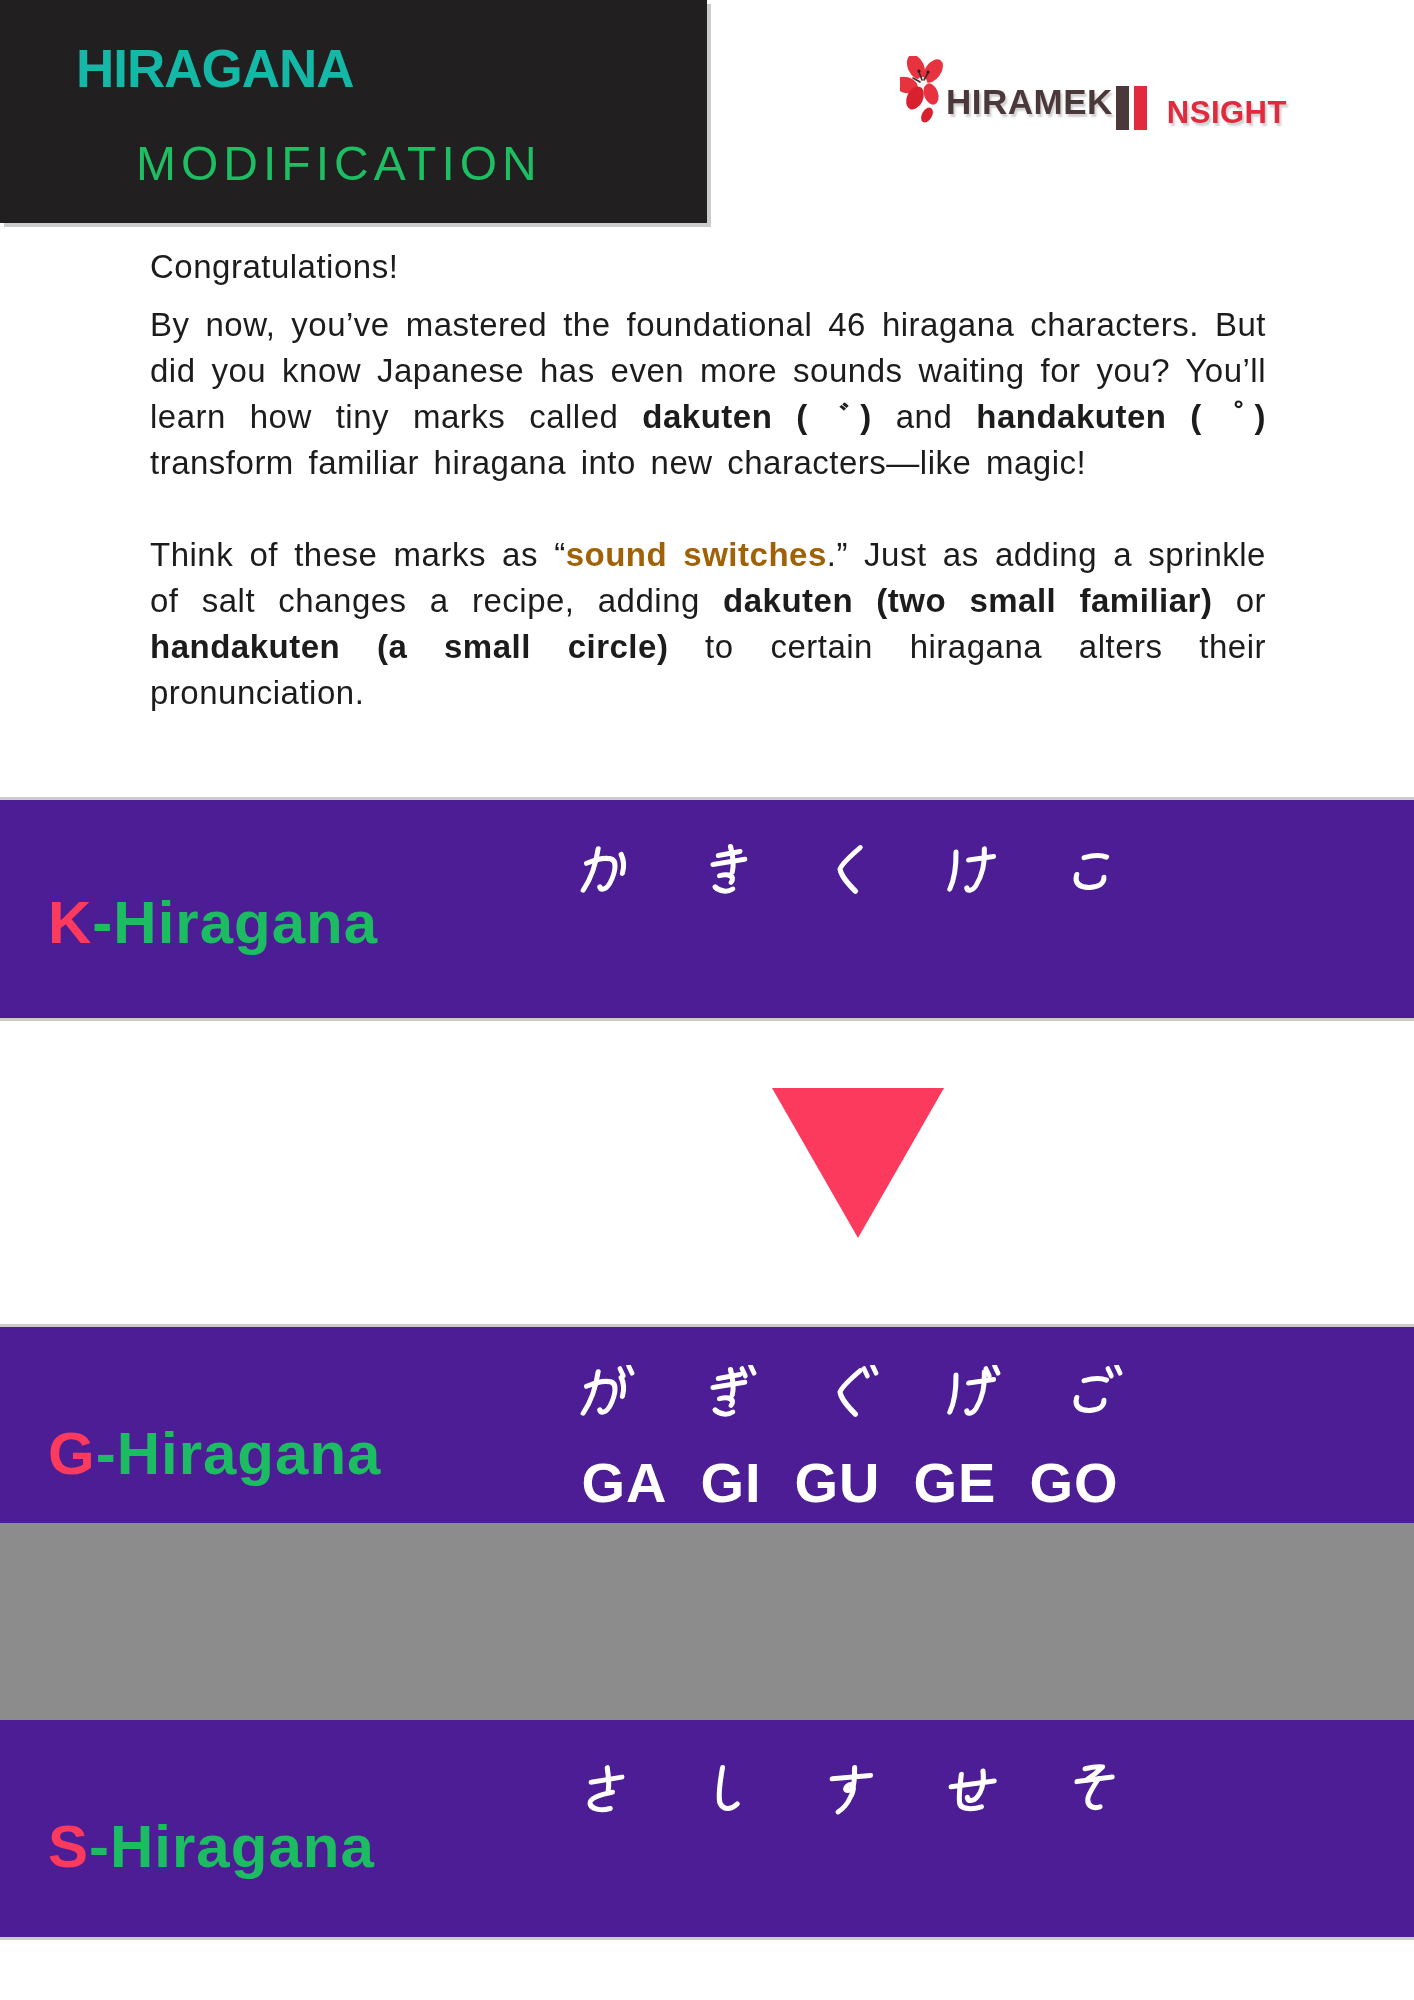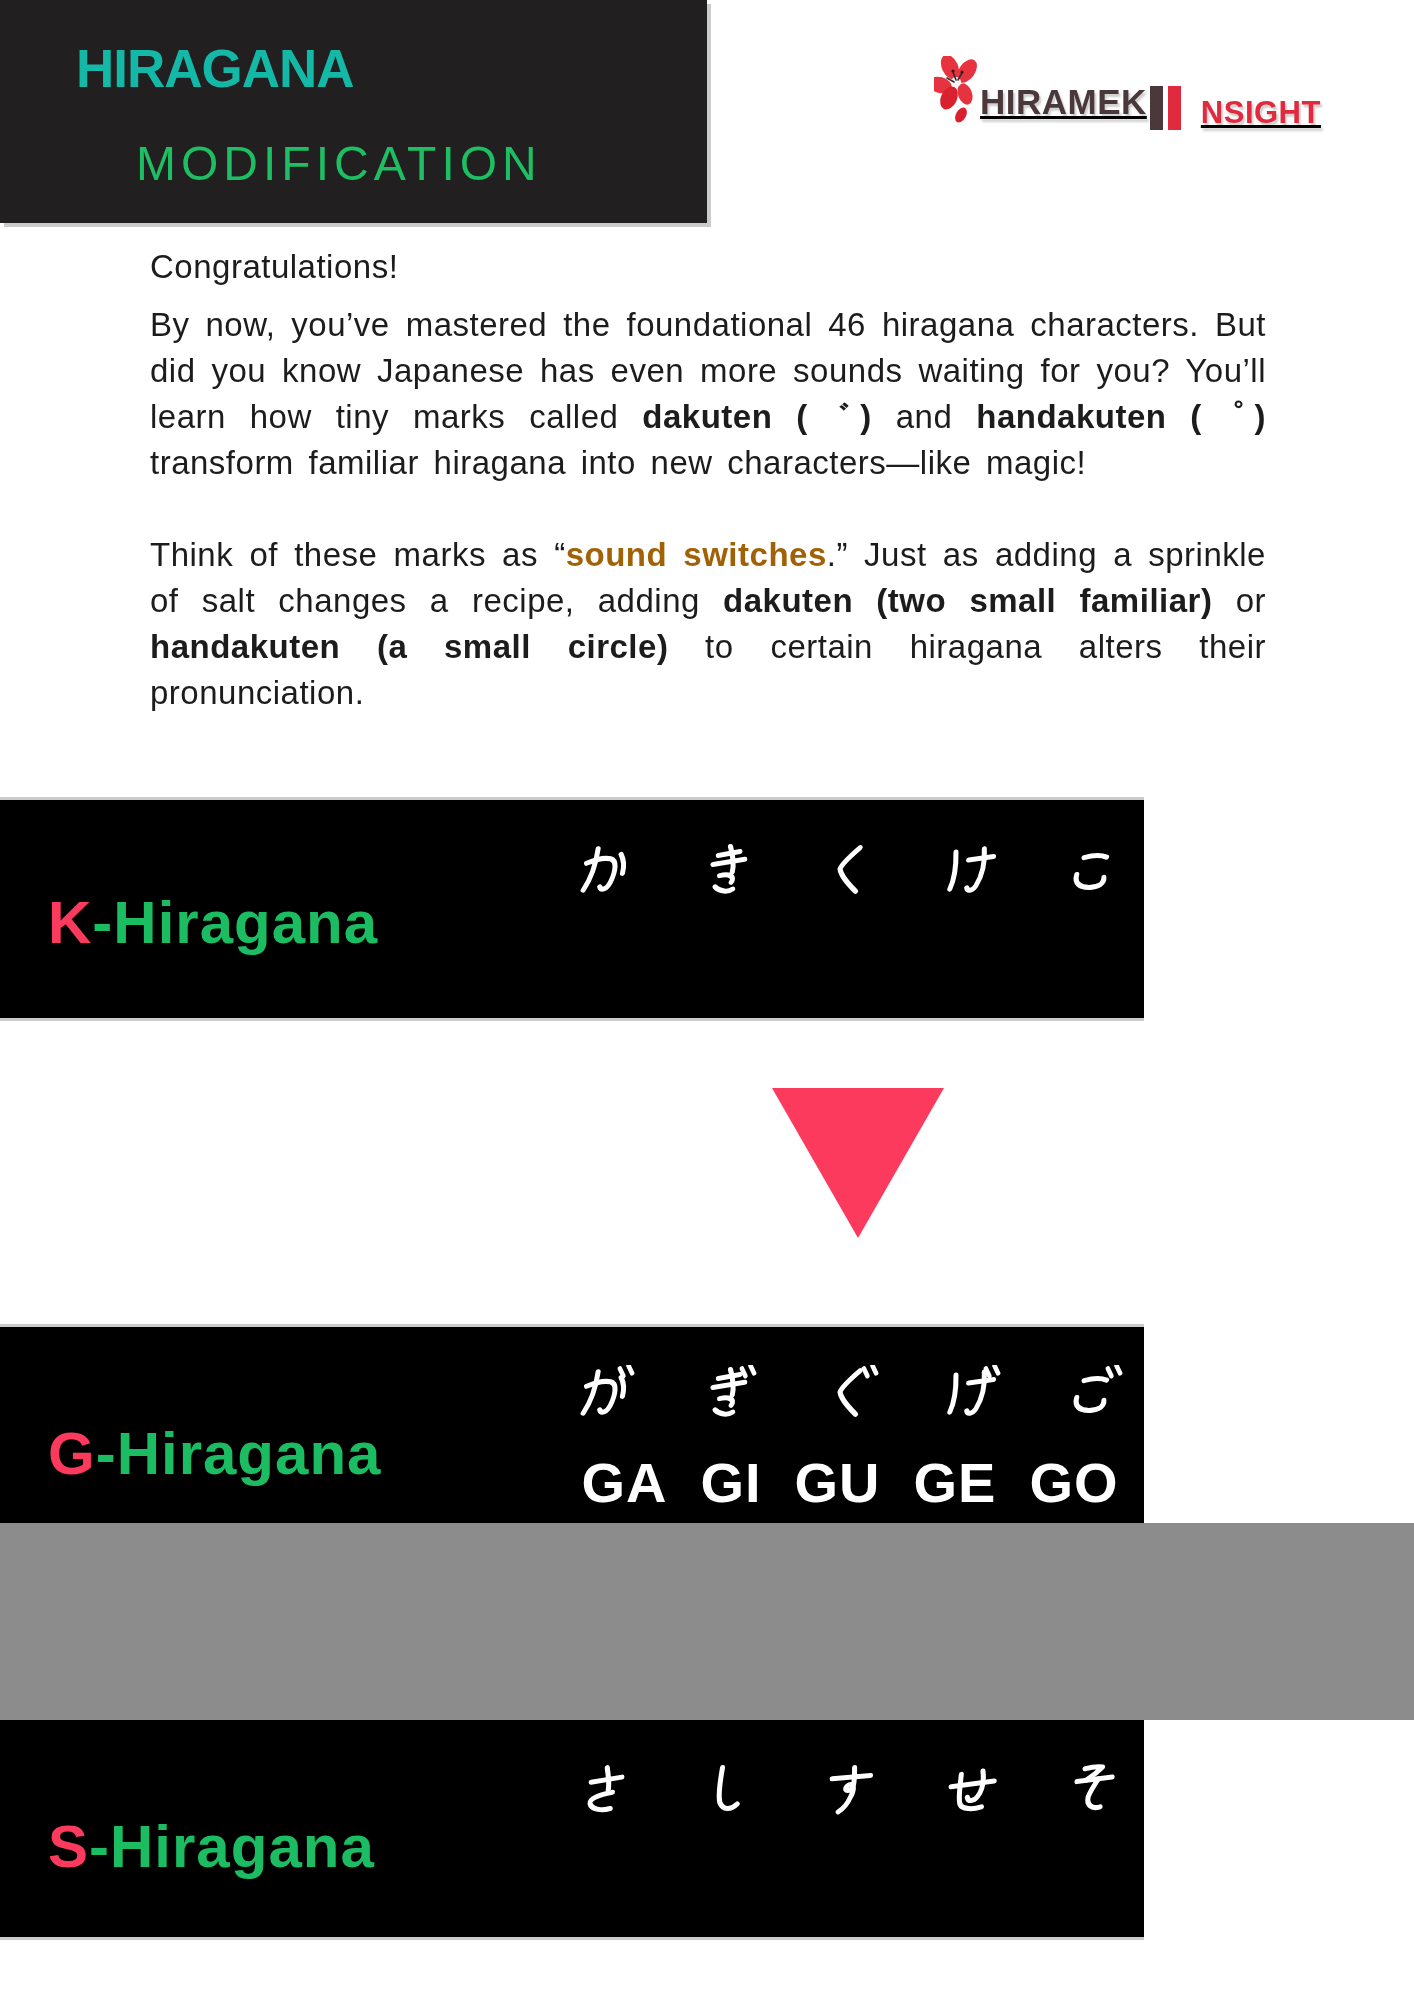--- a/index.html
+++ b/index.html
@@ -8,41 +8,41 @@
 
   
   .header-block{position:absolute;left:0;top:0;width:707px;height:223px;background:#221f20;
                 box-shadow:4px 4px 0 #cbcbcb;}
   .page-title{position:absolute;left:76px;top:42px;font-size:53px;font-weight:700;
               letter-spacing:-1px;color:#14b8a6;line-height:1;}
   .page-subtitle{position:absolute;left:136px;top:138px;font-size:48px;font-weight:400;
                  letter-spacing:5px;color:#1ebe63;line-height:1.1;}
 
   
-  .logo{position:absolute;left:934px;top:56px;display:flex;align-items:flex-start;text-decoration:underline;}
+  .logo{position:absolute;left:900px;top:56px;display:flex;align-items:flex-start;}
   .logo .sakura{width:50px;height:68px;margin-right:-4px;}
   .brand-left{font-size:35px;font-weight:700;color:#4a383a;line-height:1;margin-top:28px;
               letter-spacing:0.5px;text-shadow:2px 3px 2px rgba(120,120,120,0.35);}
   .logo-bar{display:inline-block;width:13px;height:44px;margin-top:30px;}
   .logo-bar.dark{background:#4a383a;margin-left:3px;}
   .logo-bar.red{background:#e12a3e;margin-left:5px;}
   .brand-right{font-size:31px;font-weight:700;color:#e12a3e;line-height:1;margin-top:41px;
                margin-left:20px;letter-spacing:0.5px;text-shadow:2px 3px 2px rgba(120,120,120,0.35);}
 
   
   .intro{position:absolute;left:138px;top:232px;width:1140px;color:#1c1c1c;
          font-size:33px;line-height:46px;letter-spacing:0.5px;word-spacing:5px;}
   .intro p{margin:12px;text-align:justify;}
   .intro .greeting{text-align:left;}
   .intro .para2{margin-top:46px;}
   .run-bold{font-weight:700;}
   .run-green{font-weight:700;color:#a16207;}
 
   
-  .band{position:absolute;left:0;width:1144px;background:#000000;
+  .band{position:absolute;left:0;width:1414px;background:#4c1d95;
         border-top:3px solid #cbcbcb;border-bottom:3px solid #cbcbcb;box-sizing:border-box;}
   .band-k{top:797px;height:224px;}
   .band-g{top:1324px;height:220px;border-bottom:none;}
   .band-s{top:1720px;height:220px;border-top:none;}
   .band-label{position:absolute;left:48px;font-size:60px;font-weight:700;letter-spacing:1px;line-height:1;}
   .band-k .band-label{top:93px;}
   .band-g .band-label{top:97px;}
   .band-s .band-label{top:97px;}
   .band-label .initial{color:#fb3a5d;}
   .band-label .rest{color:#1cbd62;}

